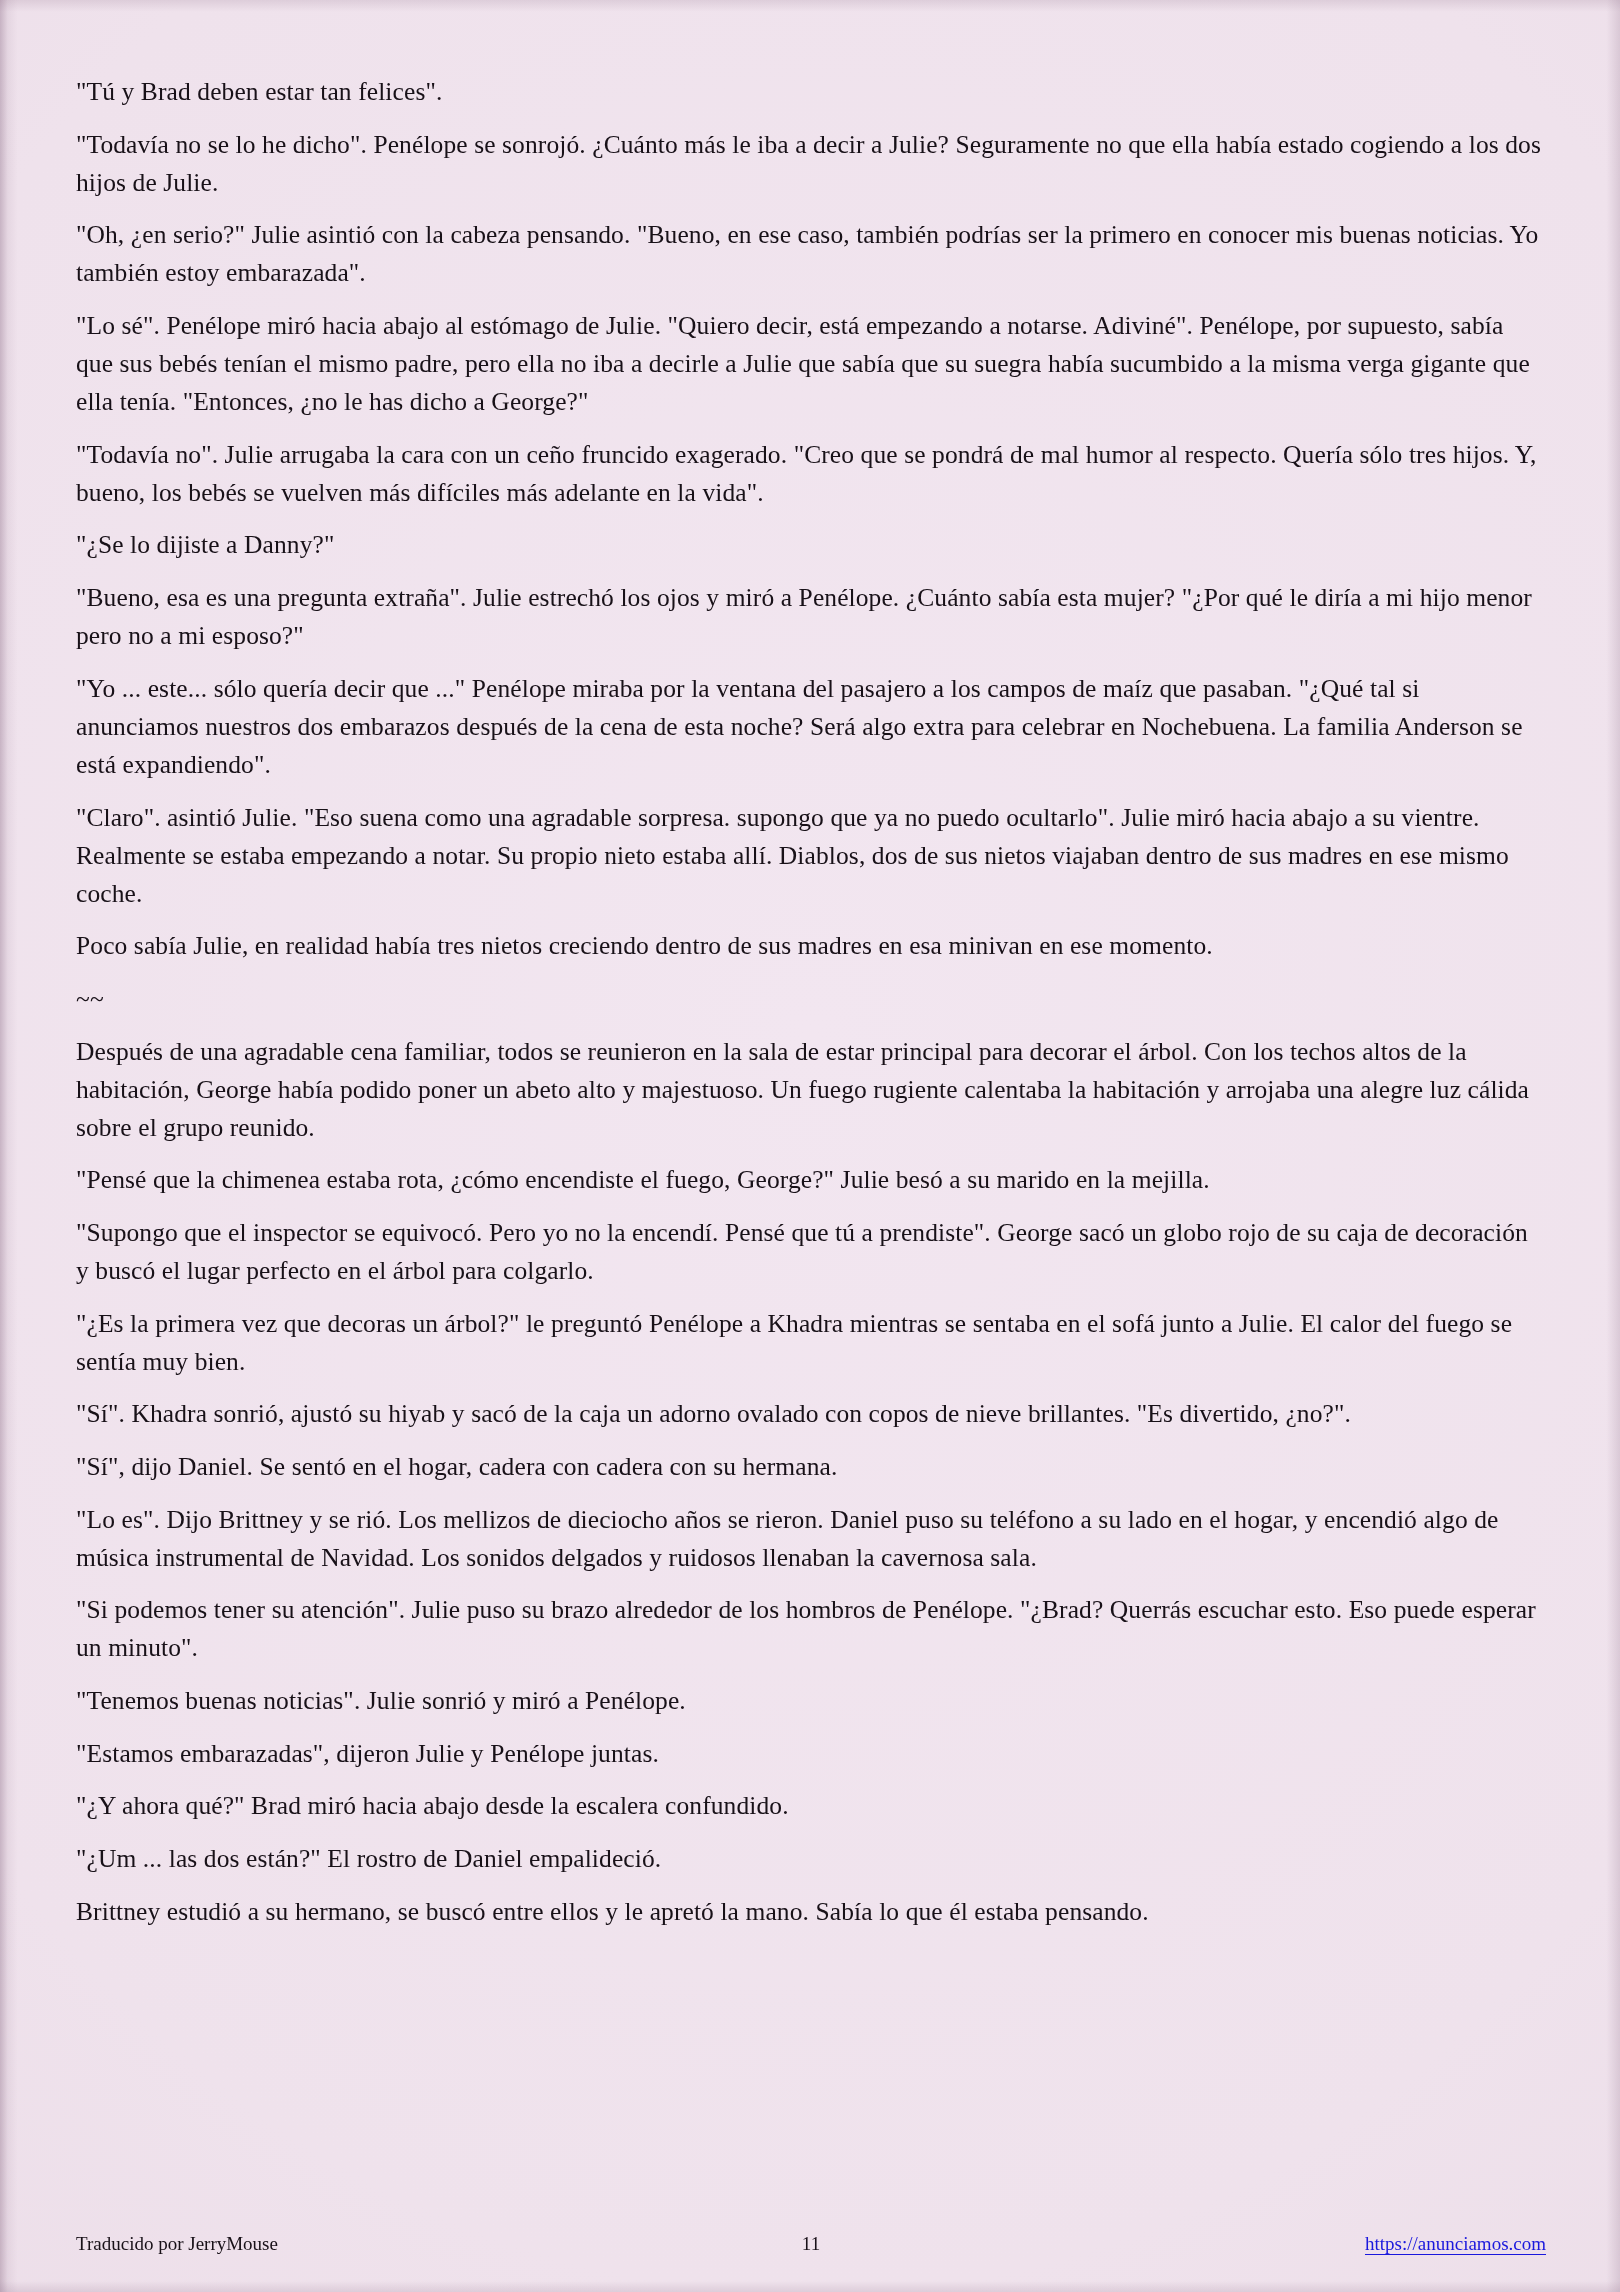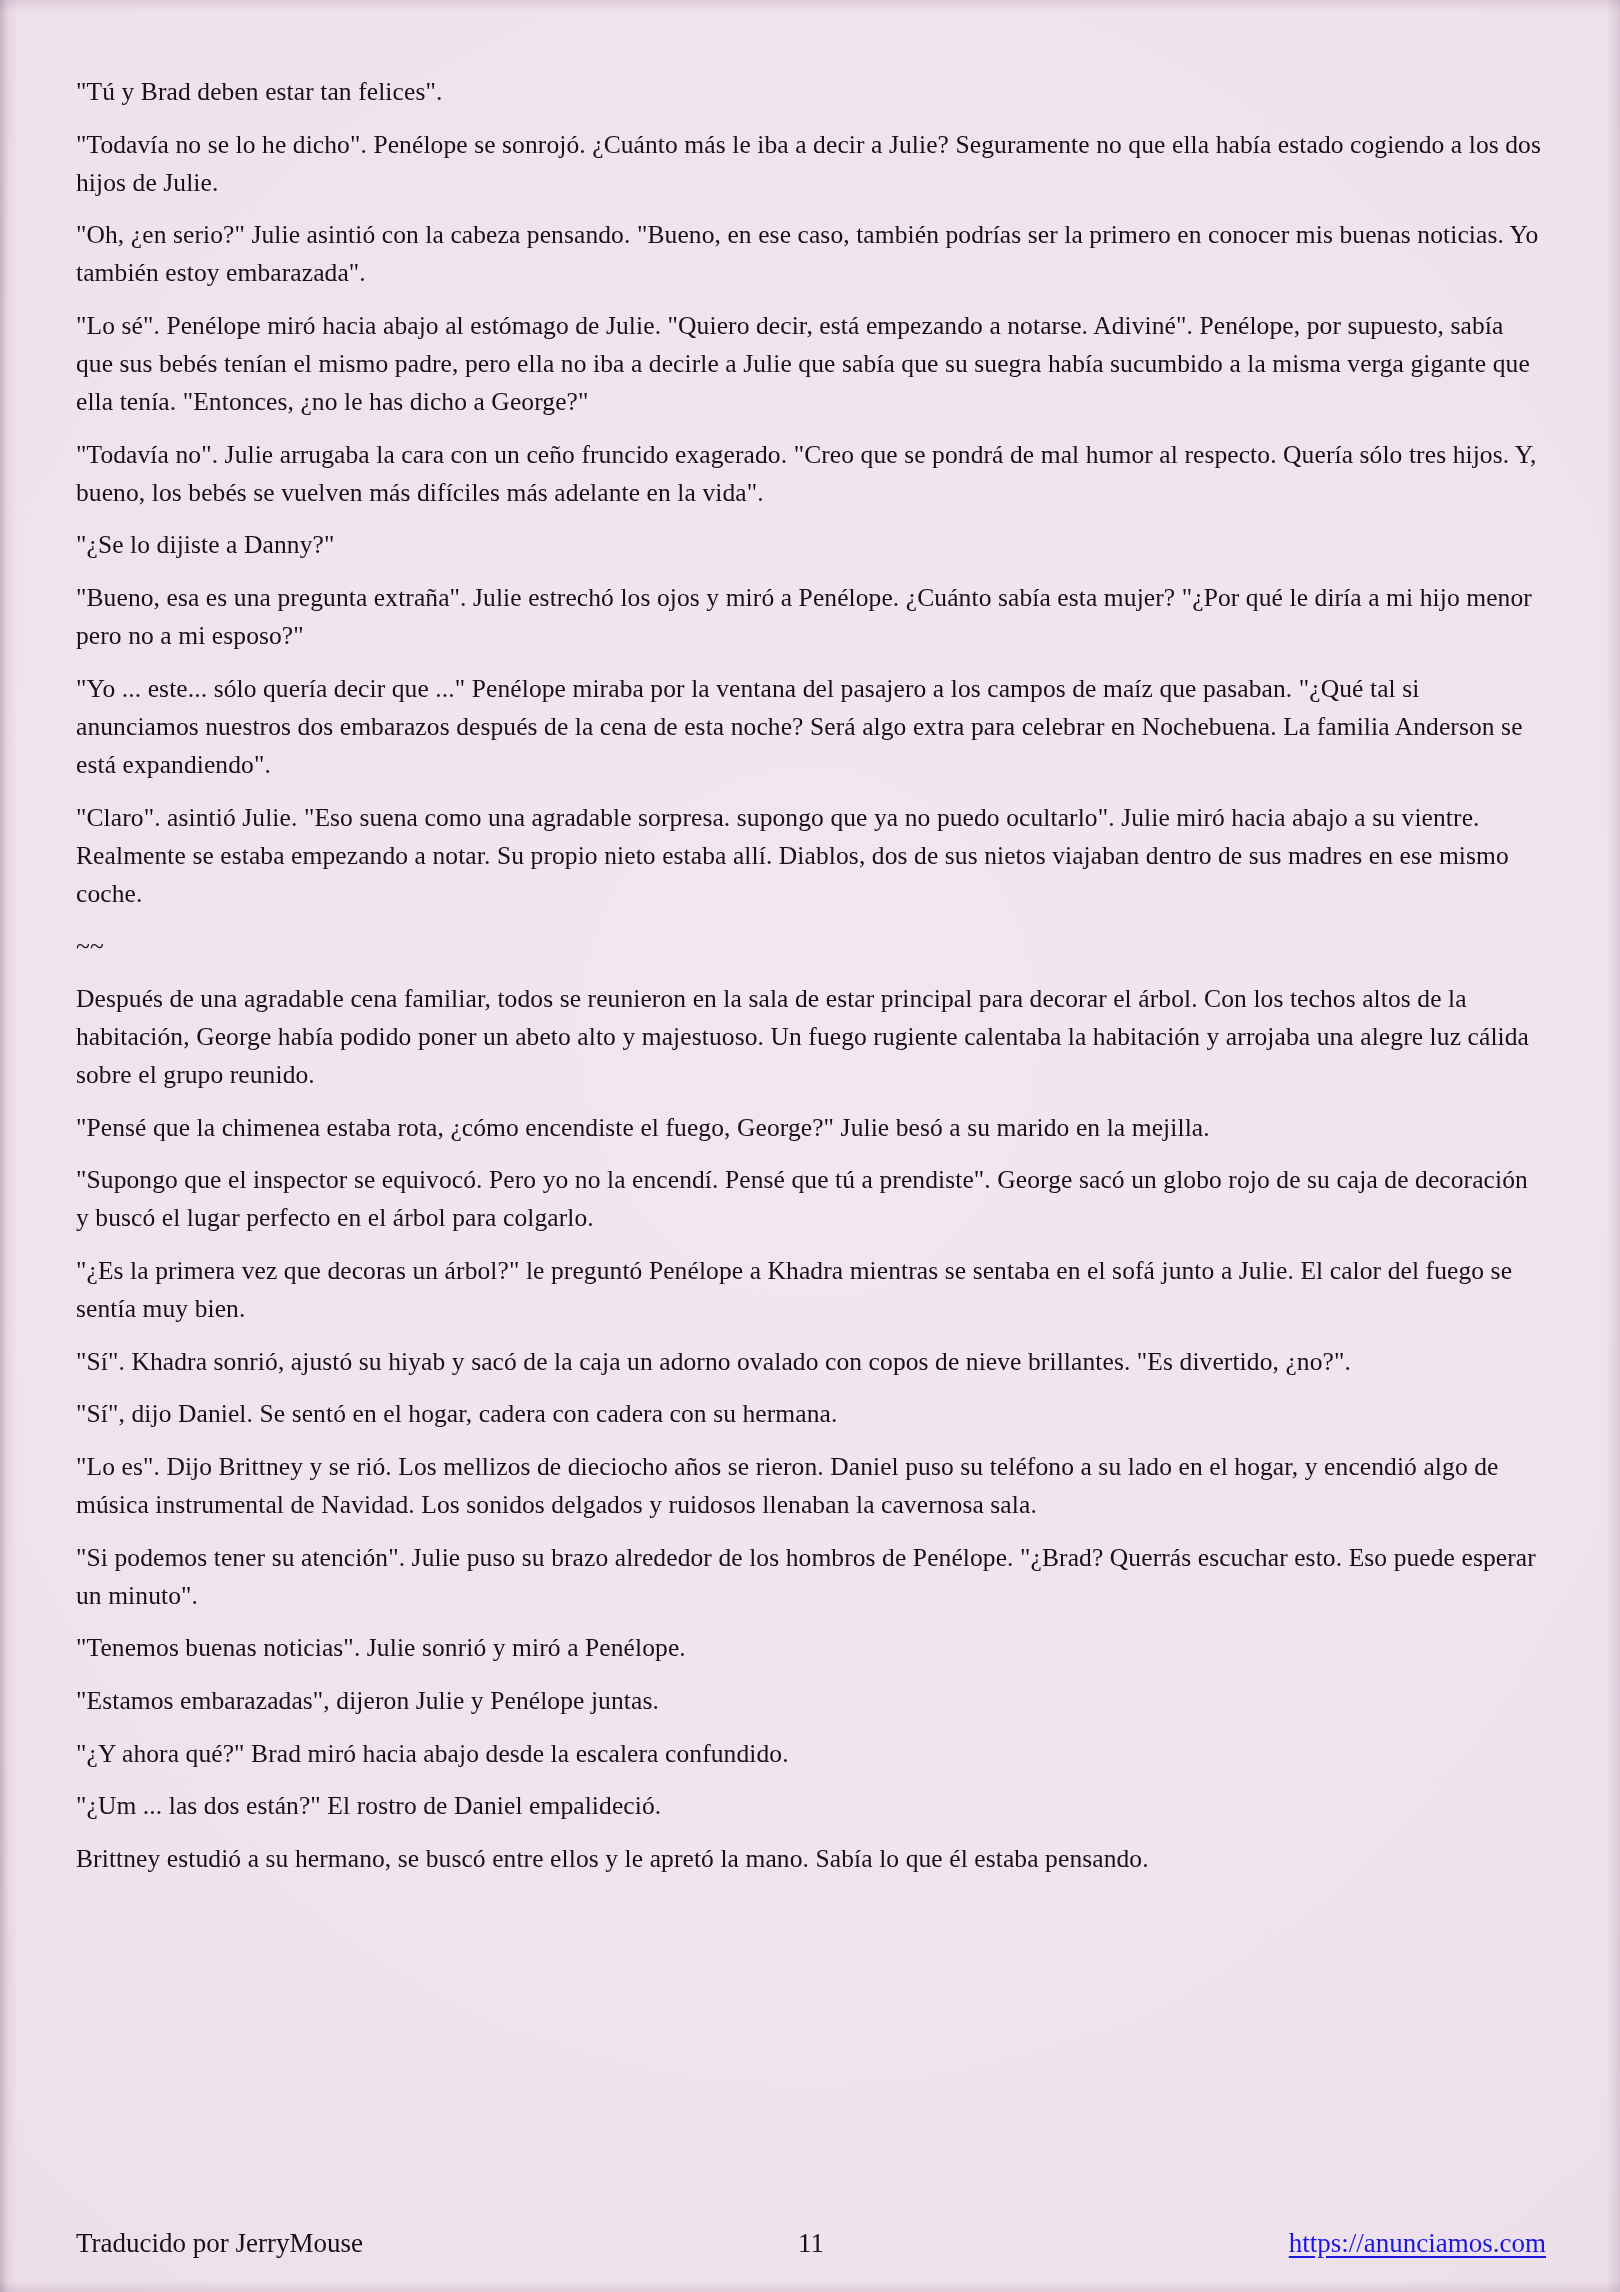--- a/index.html
+++ b/index.html
@@ -31,21 +31,21 @@
     font-size: 25.5px;
     line-height: 38px;
     margin-bottom: 14.7px;
     letter-spacing: 0.1px;
   }
   .footer {
     position: absolute;
     left: 76px;
     right: 74px;
     bottom: 31px;
-    font-size: 27px;
+    font-size: 19px;
     line-height: 37px;
     height: 37px;
   }
   .footer .translator { position: absolute; left: 0; top: 0; }
   .footer .page-num { position: absolute; left: 50%; top: 0; transform: translateX(-50%); }
   .footer .site-link {
     position: absolute; right: 0; top: 0;
     color: #1a18dd;
     text-decoration: underline;
     text-underline-offset: 3.9px;
@@ -59,20 +59,21 @@
   <div class="content">
     <p>"Tú y Brad deben estar tan felices".</p>
     <p>"Todavía no se lo he dicho". Penélope se sonrojó. ¿Cuánto más le iba a decir a Julie? Seguramente no que ella había estado cogiendo a los dos hijos de Julie.</p>
     <p>"Oh, ¿en serio?" Julie asintió con la cabeza pensando. "Bueno, en ese caso, también podrías ser la primero en conocer mis buenas noticias. Yo también estoy embarazada".</p>
     <p>"Lo sé". Penélope miró hacia abajo al estómago de Julie. "Quiero decir, está empezando a notarse. Adiviné". Penélope, por supuesto, sabía que sus bebés tenían el mismo padre, pero ella no iba a decirle a Julie que sabía que su suegra había sucumbido a la misma verga gigante que ella tenía. "Entonces, ¿no le has dicho a George?"</p>
     <p>"Todavía no". Julie arrugaba la cara con un ceño fruncido exagerado. "Creo que se pondrá de mal humor al respecto. Quería sólo tres hijos. Y, bueno, los bebés se vuelven más difíciles más adelante en la vida".</p>
     <p>"¿Se lo dijiste a Danny?"</p>
     <p>"Bueno, esa es una pregunta extraña". Julie estrechó los ojos y miró a Penélope. ¿Cuánto sabía esta mujer? "¿Por qué le diría a mi hijo menor pero no a mi esposo?"</p>
     <p>"Yo ... este... sólo quería decir que ..." Penélope miraba por la ventana del pasajero a los campos de maíz que pasaban. "¿Qué tal si anunciamos nuestros dos embarazos después de la cena de esta noche? Será algo extra para celebrar en Nochebuena. La familia Anderson se está expandiendo".</p>
     <p>"Claro". asintió Julie. "Eso suena como una agradable sorpresa. supongo que ya no puedo ocultarlo". Julie miró hacia abajo a su vientre. Realmente se estaba empezando a notar. Su propio nieto estaba allí. Diablos, dos de sus nietos viajaban dentro de sus madres en ese mismo coche.</p>
+    <p>Poco sabía Julie, en realidad había tres nietos creciendo dentro de sus madres en esa minivan en ese momento.</p>
     <p>~~</p>
     <p>Después de una agradable cena familiar, todos se reunieron en la sala de estar principal para decorar el árbol. Con los techos altos de la habitación, George había podido poner un abeto alto y majestuoso. Un fuego rugiente calentaba la habitación y arrojaba una alegre luz cálida sobre el grupo reunido.</p>
     <p>"Pensé que la chimenea estaba rota, ¿cómo encendiste el fuego, George?" Julie besó a su marido en la mejilla.</p>
     <p>"Supongo que el inspector se equivocó. Pero yo no la encendí. Pensé que tú a prendiste". George sacó un globo rojo de su caja de decoración y buscó el lugar perfecto en el árbol para colgarlo.</p>
     <p>"¿Es la primera vez que decoras un árbol?" le preguntó Penélope a Khadra mientras se sentaba en el sofá junto a Julie. El calor del fuego se sentía muy bien.</p>
     <p>"Sí". Khadra sonrió, ajustó su hiyab y sacó de la caja un adorno ovalado con copos de nieve brillantes. "Es divertido, ¿no?".</p>
     <p>"Sí", dijo Daniel. Se sentó en el hogar, cadera con cadera con su hermana.</p>
     <p>"Lo es". Dijo Brittney y se rió. Los mellizos de dieciocho años se rieron. Daniel puso su teléfono a su lado en el hogar, y encendió algo de música instrumental de Navidad. Los sonidos delgados y ruidosos llenaban la cavernosa sala.</p>
     <p>"Si podemos tener su atención". Julie puso su brazo alrededor de los hombros de Penélope. "¿Brad? Querrás escuchar esto. Eso puede esperar un minuto".</p>
     <p>"Tenemos buenas noticias". Julie sonrió y miró a Penélope.</p>

